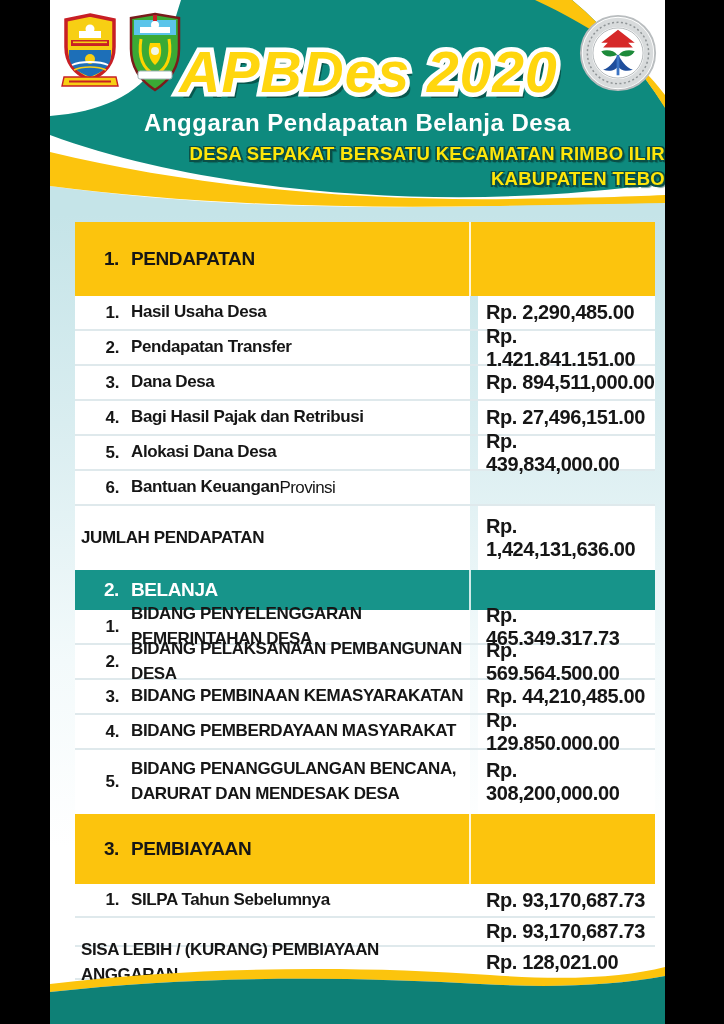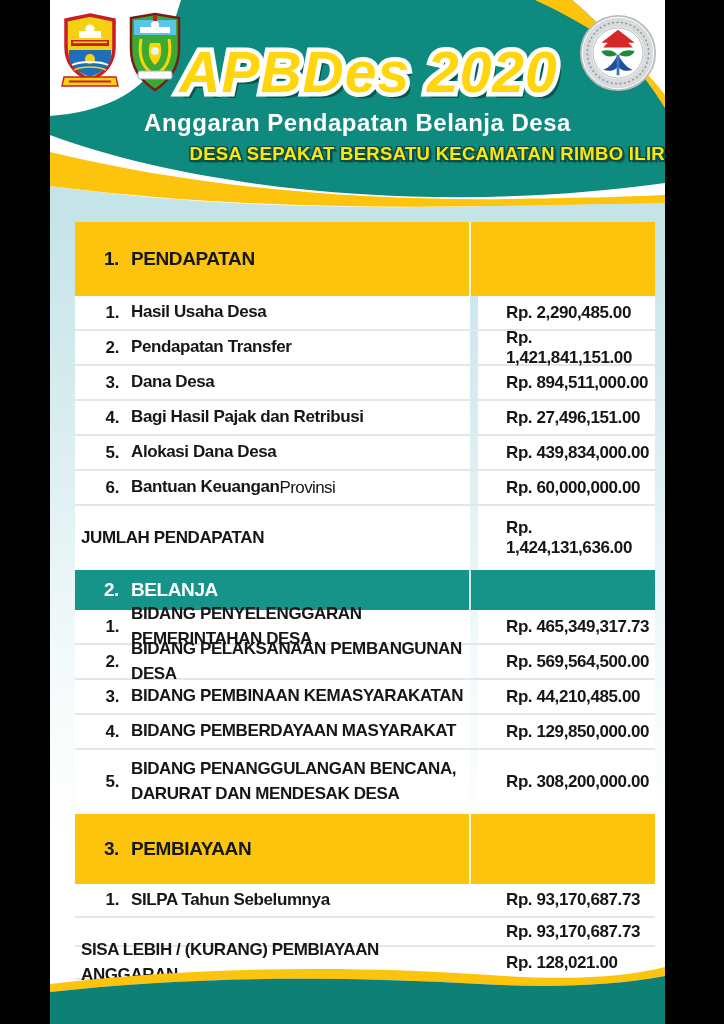--- a/index.html
+++ b/index.html
@@ -25,21 +25,21 @@
   .subtitle{margin-top:1px;font-size:24px;font-weight:600;color:#ffffff;letter-spacing:.5px;}
   .hline{font-size:18.5px;font-weight:700;color:#ffe60a;letter-spacing:.3px;margin-top:6px;
          text-shadow:-1.5px -1.5px 0 #0a4f47,1.5px -1.5px 0 #0a4f47,-1.5px 1.5px 0 #0a4f47,
                      2px 2px 0 #0a4f47,3px 3px 1px rgba(10,79,71,.55);text-align:right;}
   .hline.second{margin-top:3px;}
   
   .table{position:absolute;left:25px;top:222px;width:580px;}
   .trow{display:flex;width:580px;}
   .cell{display:flex;align-items:center;box-sizing:border-box;}
   .cell.label{width:395px;background:#fff;padding-left:20px;}
-  .cell.value{width:177px;background:#fff;padding-left:28px;font-weight:700;font-size:17px;
+  .cell.value{width:177px;background:#fff;padding-left:8px;font-weight:700;font-size:20px;
               letter-spacing:-0.4px;color:#161616;}
   .gap{width:8px;background:transparent;}
   .sep{border-bottom:2px solid #dfe9ec;}
   .num{width:24px;text-align:right;margin-right:12px;font-weight:700;font-size:17px;
        letter-spacing:-0.4px;color:#161616;flex:none;}
   .lbl{font-weight:700;font-size:17px;letter-spacing:-0.4px;color:#161616;line-height:1.45;}
   .lbl-suffix{font-weight:500;font-size:17px;letter-spacing:-0.6px;color:#161616;}
   .h33{height:33px;}
   .h64{height:64px;}
   .sec{height:74px;}
@@ -121,20 +121,21 @@
       <path d="M42,44 L42,66" stroke="#3b74c4" stroke-width="3"></path>
     </svg>
 
     <div class="header-text">
       <div class="title-wrap">
         <div class="title-layer t-back">APBDes 2020</div>
         <div class="title-layer t-front">APBDes 2020</div>
       </div>
       <div class="subtitle">Anggaran Pendapatan Belanja Desa</div>
       <div class="hline">DESA SEPAKAT BERSATU KECAMATAN RIMBO ILIR</div>
+      <div class="hline second">KABUPATEN TEBO</div>
     </div>
 
     <div class="table">
 
       <div class="trow sec">
         <div class="cell label">
           <span class="num">1.</span>
           <span class="lbl">PENDAPATAN</span>
         </div>
         <div class="gap"></div>
@@ -186,21 +187,20 @@
         <div class="cell value">Rp. 439,834,000.00</div>
       </div>
 
       <div class="trow h33 sep">
         <div class="cell label">
           <span class="num">6.</span>
           <span class="lbl">Bantuan Keuangan</span>
             <span class="lbl-suffix">Provinsi</span>
         </div>
         <div class="gap"></div>
-        <div class="cell value">Rp. 60,000,000.00</div>
       </div>
 
       <div class="trow h64 flat">
         <div class="cell label">
           <span class="lbl">JUMLAH PENDAPATAN</span>
         </div>
         <div class="gap"></div>
         <div class="cell value">Rp. 1,424,131,636.00</div>
       </div>
 

